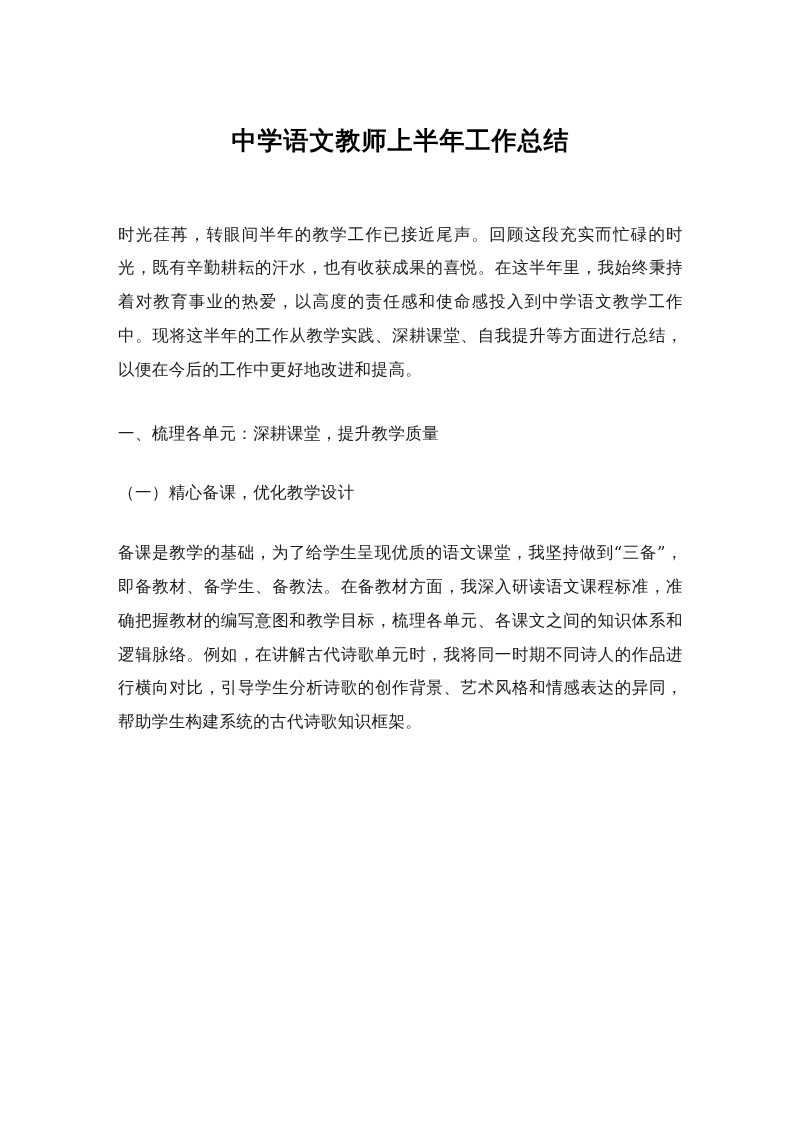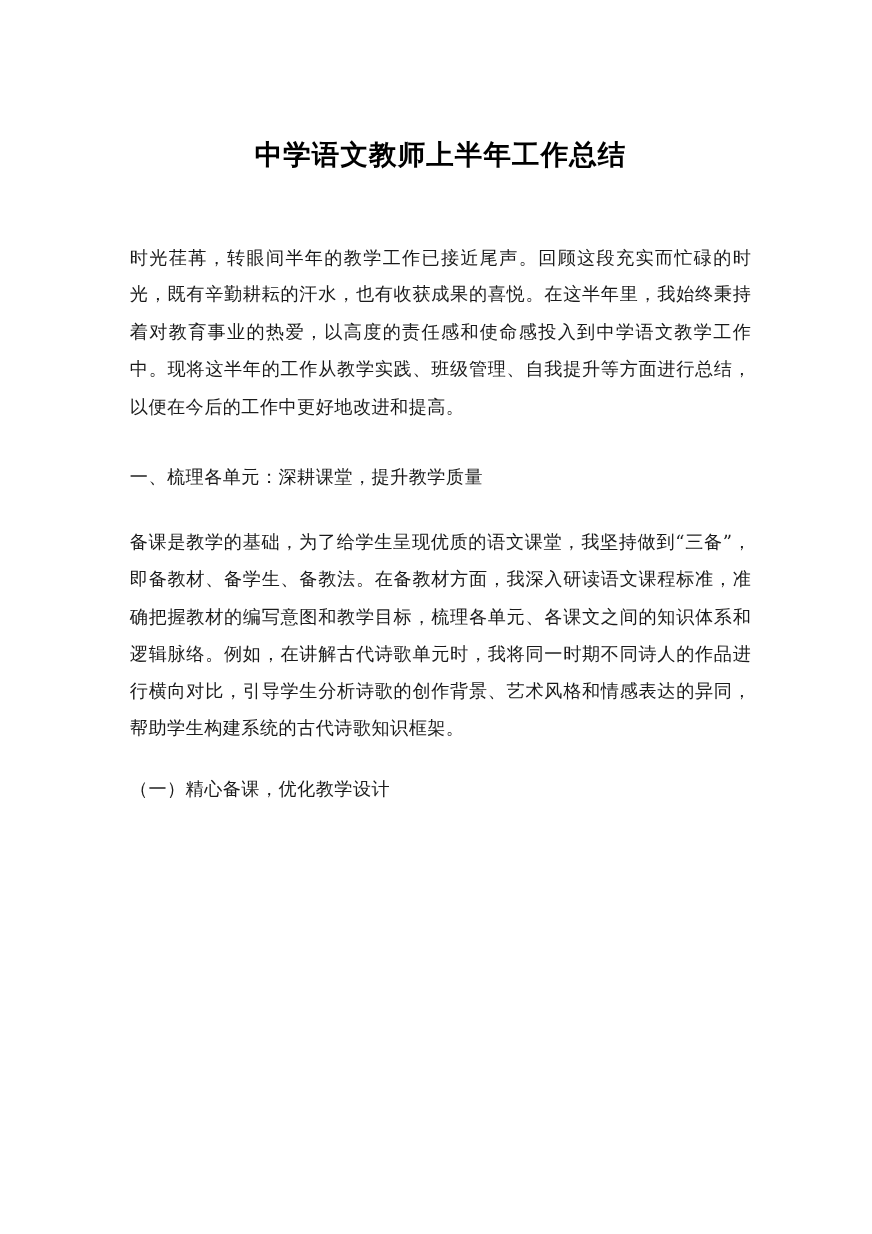--- a/index.html
+++ b/index.html
@@ -56,23 +56,23 @@
 </style>
 </head>
 <body>
 
 <div class="page">
 
   <h1 class="doc-title">中学语文教师上半年工作总结</h1>
 
   <div class="body-block">
 
-    <p class="para indent spaced">时光荏苒，转眼间半年的教学工作已接近尾声。回顾这段充实而忙碌的时光，既有辛勤耕耘的汗水，也有收获成果的喜悦。在这半年里，我始终秉持着对教育事业的热爱，以高度的责任感和使命感投入到中学语文教学工作中。现将这半年的工作从教学实践、班级管理、自我提升等方面进行总结，以便在今后的工作中更好地改进和提高。</p>
+    <p class="para indent spaced">时光荏苒，转眼间半年的教学工作已接近尾声。回顾这段充实而忙碌的时光，既有辛勤耕耘的汗水，也有收获成果的喜悦。在这半年里，我始终秉持着对教育事业的热爱，以高度的责任感和使命感投入到中学语文教学工作中。现将这半年的工作从教学实践、深耕课堂、自我提升等方面进行总结，以便在今后的工作中更好地改进和提高。</p>
 
     <p class="para heading">一、梳理各单元：深耕课堂，提升教学质量</p>
 
+    <p class="para heading">（一）精心备课，优化教学设计</p>
+
     <p class="para indent">备课是教学的基础，为了给学生呈现优质的语文课堂，我坚持做到“三备”，即备教材、备学生、备教法。在备教材方面，我深入研读语文课程标准，准确把握教材的编写意图和教学目标，梳理各单元、各课文之间的知识体系和逻辑脉络。例如，在讲解古代诗歌单元时，我将同一时期不同诗人的作品进行横向对比，引导学生分析诗歌的创作背景、艺术风格和情感表达的异同，帮助学生构建系统的古代诗歌知识框架。</p>
-
-    <p class="para heading">（一）精心备课，优化教学设计</p>
 
   </div>
 
 </div>
 
 </body></html>

